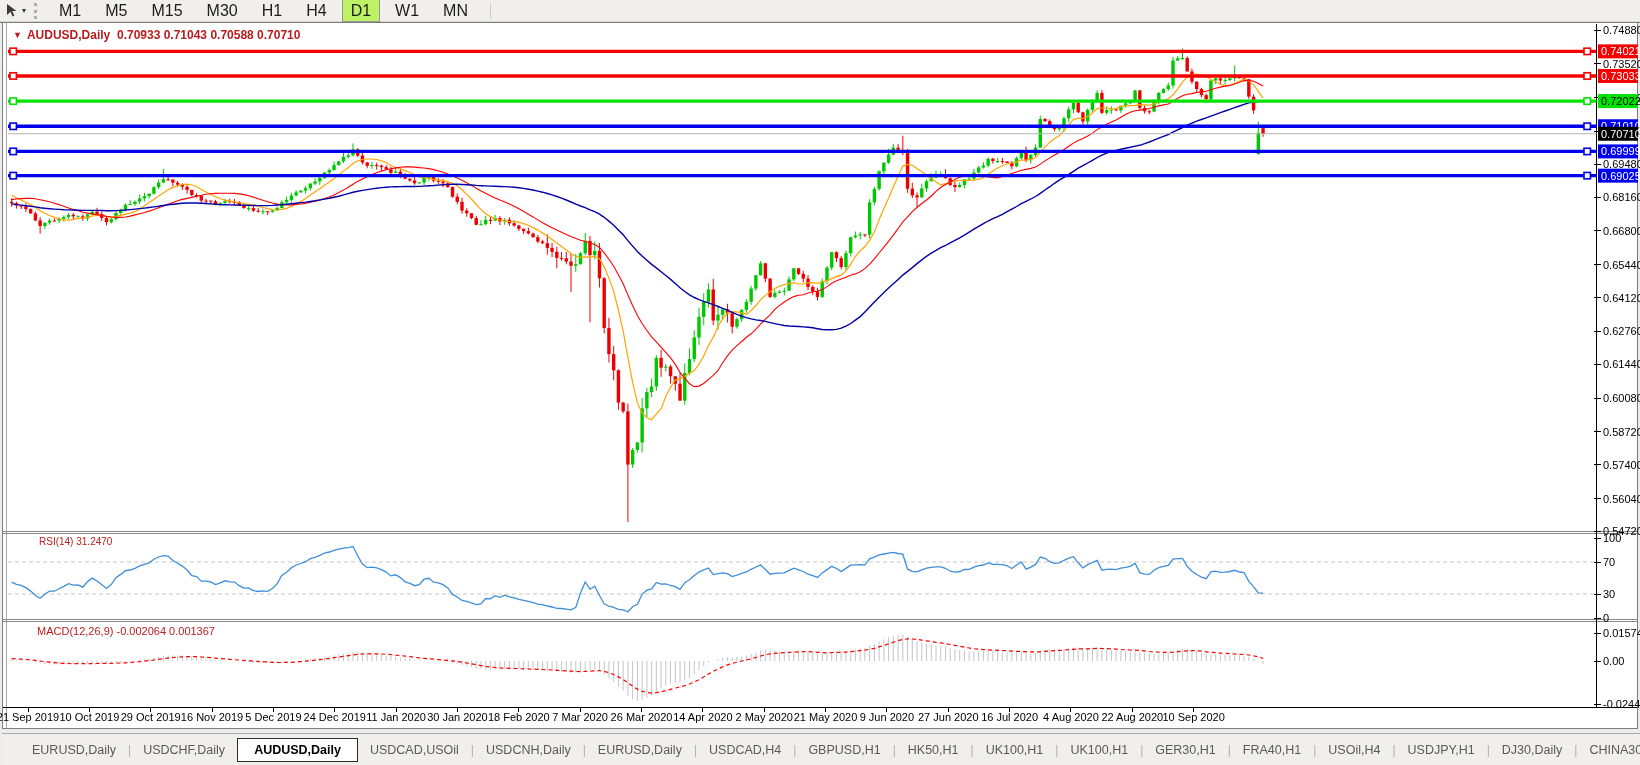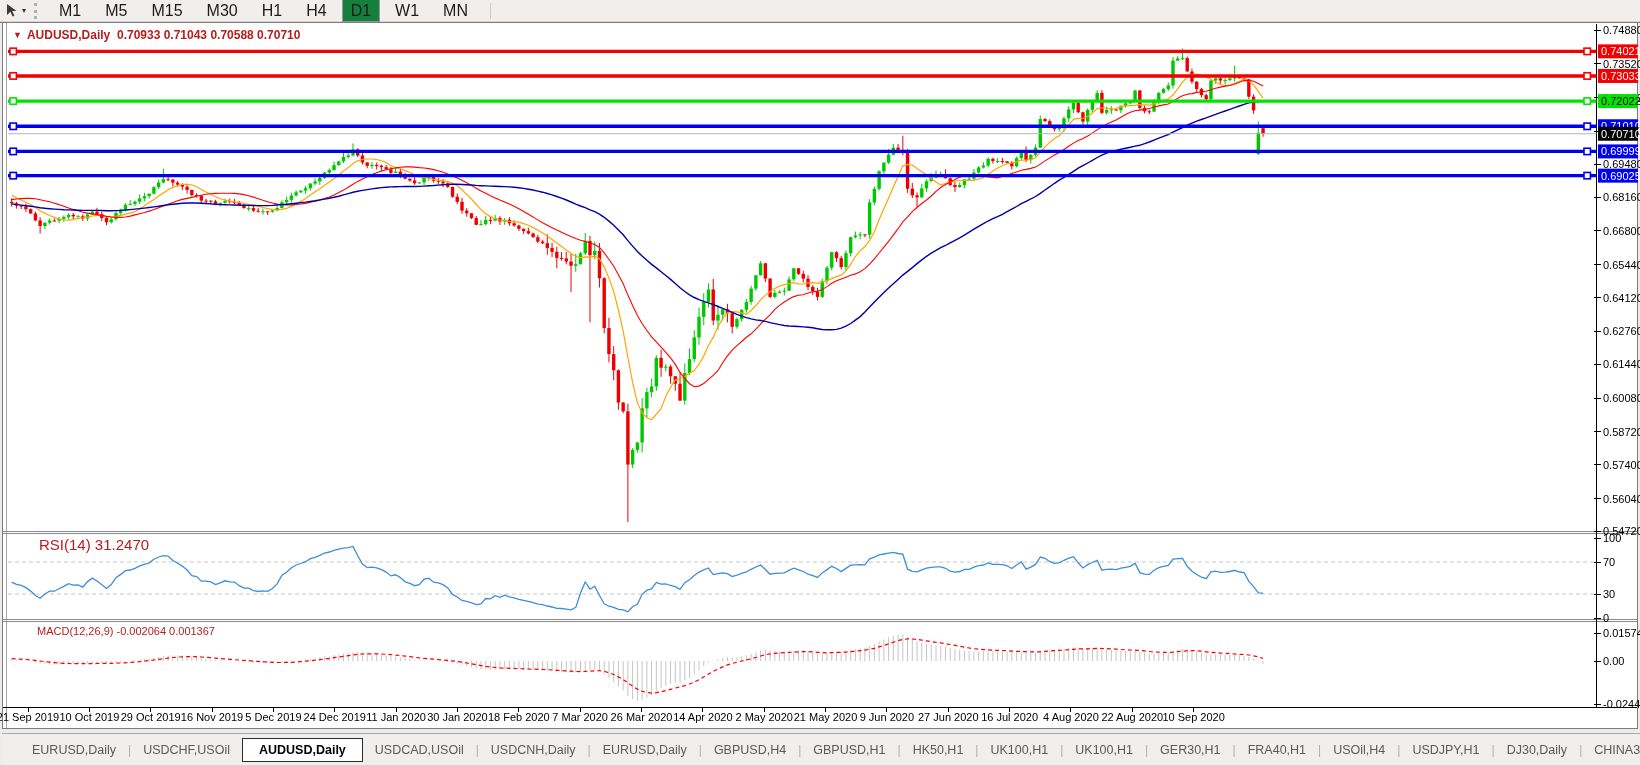--- a/index.html
+++ b/index.html
@@ -6,28 +6,28 @@
   #root{position:relative;width:1640px;height:765px;background:#ececec;font-family:"Liberation Sans",sans-serif;overflow:hidden;}
   svg text{font-family:"Liberation Sans",sans-serif;}
   #chart-svg{position:absolute;left:0;top:0;z-index:1;}
 
   
   #toolbar{position:absolute;left:0;top:0;width:1640px;height:22px;background:#f0efed;border-bottom:1px solid #d9d5d0;display:flex;align-items:center;z-index:5;box-sizing:border-box;}
   .tool-icon{display:inline-flex;align-items:center;margin-left:4px;}
   .dd-arrow{font-size:8px;color:#333;margin:0 6px 0 3px;}
   .grip{width:0;height:16px;border-left:3px dotted #b3b0ab;margin:0 10px 0 2px;}
   .tf-btn{font-size:16px;color:#1c1c1c;padding:2px 8px;margin:0 3px;border:1px solid transparent;line-height:14px;}
-  .tf-btn.active{background:#15803d;border:1px solid #979797;}
+  .tf-btn.active{background:#bef264;border:1px solid #979797;}
   .tb-sep{width:0;height:16px;border-left:1px solid #cfccc7;margin-left:10px;}
 
   
   .overlay-label{position:absolute;z-index:3;color:#b91c1c;white-space:nowrap;}
   #chart-title{left:13px;top:28px;font-size:12px;font-weight:bold;}
   #chart-title .tri{font-size:9px;position:relative;top:-1px;margin-right:5px;}
-  #rsi-label{left:17px;top:536px;font-size:15px;padding-left:22px;}
+  #rsi-label{left:17px;top:536px;font-size:10px;padding-left:22px;}
   #macd-label{left:17px;top:625px;font-size:11px;margin-left:20px;}
 
   
   #tabbar{position:absolute;left:2px;top:733px;width:1640px;height:32px;background:#f0efed;border-top:1px solid #a9a9a9;display:flex;align-items:center;z-index:5;box-sizing:border-box;padding-left:18px;}
   .tab{font-size:12.5px;color:#5a5a5a;padding:4px 12px;white-space:nowrap;}
   .tab.active{background:#ffffff;border:1px solid #2b2b2b;color:#000;font-weight:bold;padding:4px 16px;}
   .tab-sep{color:#b0b0b0;font-size:12px;}
 </style>
 </head>
 <body>
@@ -1006,29 +1006,29 @@
   </div>
 
   <div id="macd-label" class="overlay-label">
     <span>MACD(12,26,9)</span>&nbsp;<span>-0.002064 0.001367</span>
   </div>
 
   <div id="tabbar">
     <span id="tabs" style="display:flex;align-items:center;">
         <span class="tab">EURUSD,Daily</span>
         <span class="tab-sep">|</span>
-        <span class="tab">USDCHF,USOil</span>
+        <span class="tab">USDCHF,Daily</span>
         <span class="tab active">AUDUSD,Daily</span>
         <span class="tab">USDCAD,USOil</span>
         <span class="tab-sep">|</span>
         <span class="tab">USDCNH,Daily</span>
         <span class="tab-sep">|</span>
         <span class="tab">EURUSD,Daily</span>
         <span class="tab-sep">|</span>
-        <span class="tab">GBPUSD,H4</span>
+        <span class="tab">USDCAD,H4</span>
         <span class="tab-sep">|</span>
         <span class="tab">GBPUSD,H1</span>
         <span class="tab-sep">|</span>
         <span class="tab">HK50,H1</span>
         <span class="tab-sep">|</span>
         <span class="tab">UK100,H1</span>
         <span class="tab-sep">|</span>
         <span class="tab">UK100,H1</span>
         <span class="tab-sep">|</span>
         <span class="tab">GER30,H1</span>

